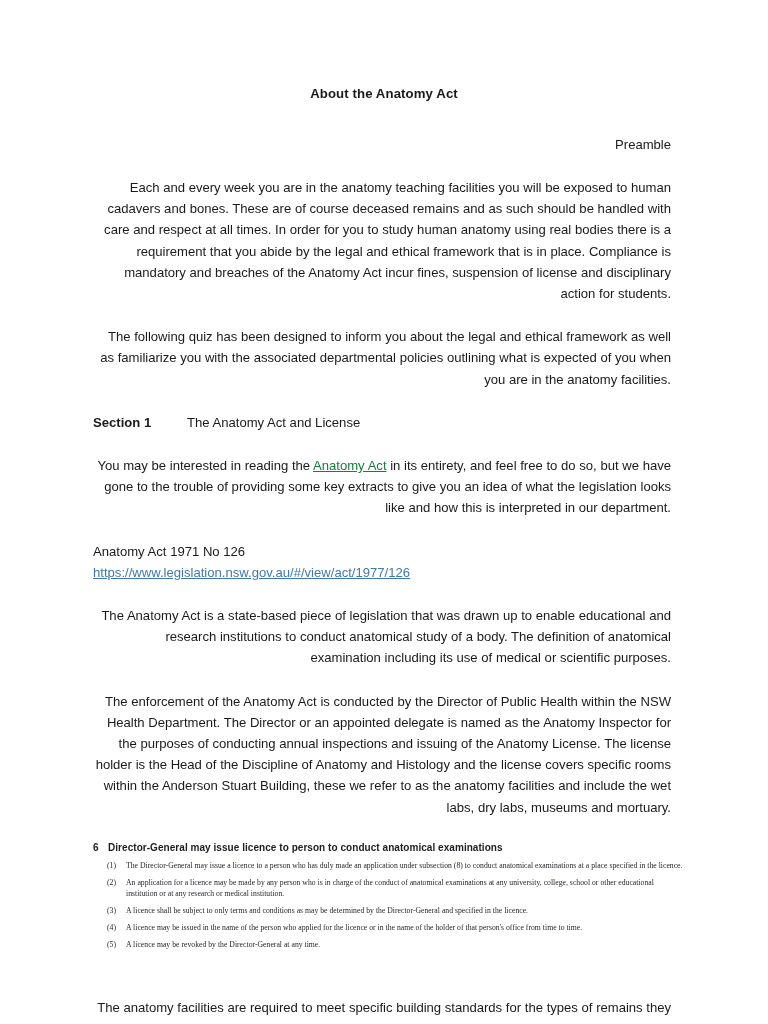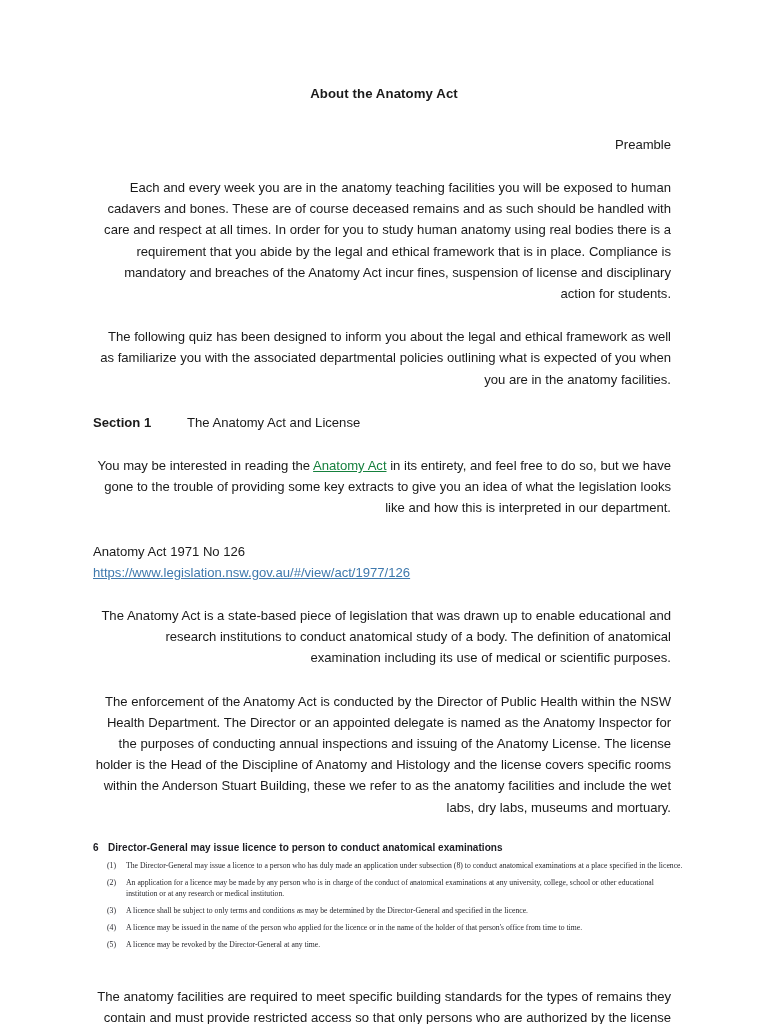--- a/index.html
+++ b/index.html
@@ -118,21 +118,21 @@
   .clause {
     font-family: "Liberation Serif", serif;
     font-size: 7.7px;
     line-height: 1.42;
     margin: 0 0 6px 0;
     padding-left: 33px;
     text-indent: -19px;
     color: #26262c;
     letter-spacing: 0.02px;
   }
-  .clause:last-child { margin-bottom: 5px; }
+  .clause:last-child { margin-bottom: 16px; }
   .clause .cnum {
     display: inline-block;
     width: 19px;
     text-indent: 0;
   }
 </style>
 </head>
 <body>
 
 <div class="page">

